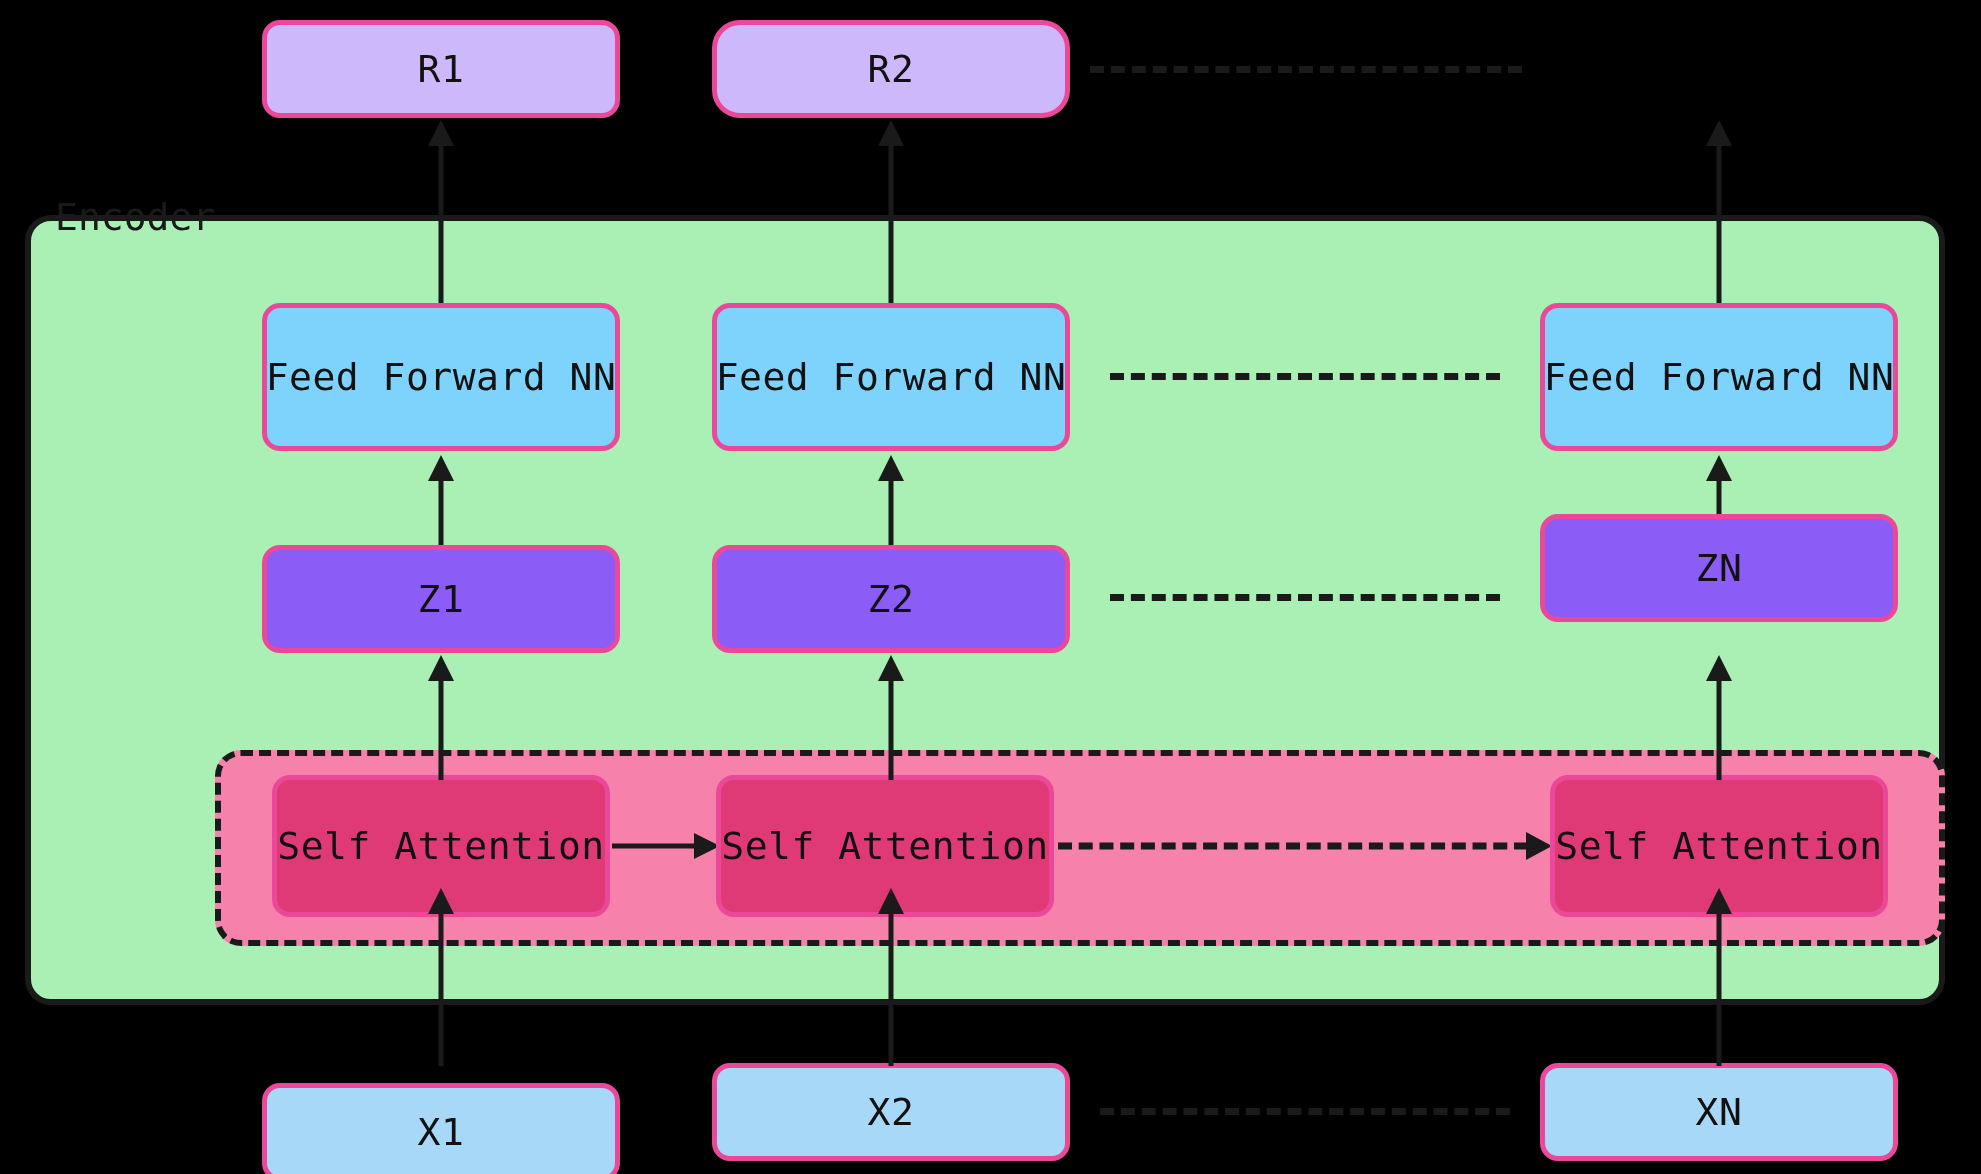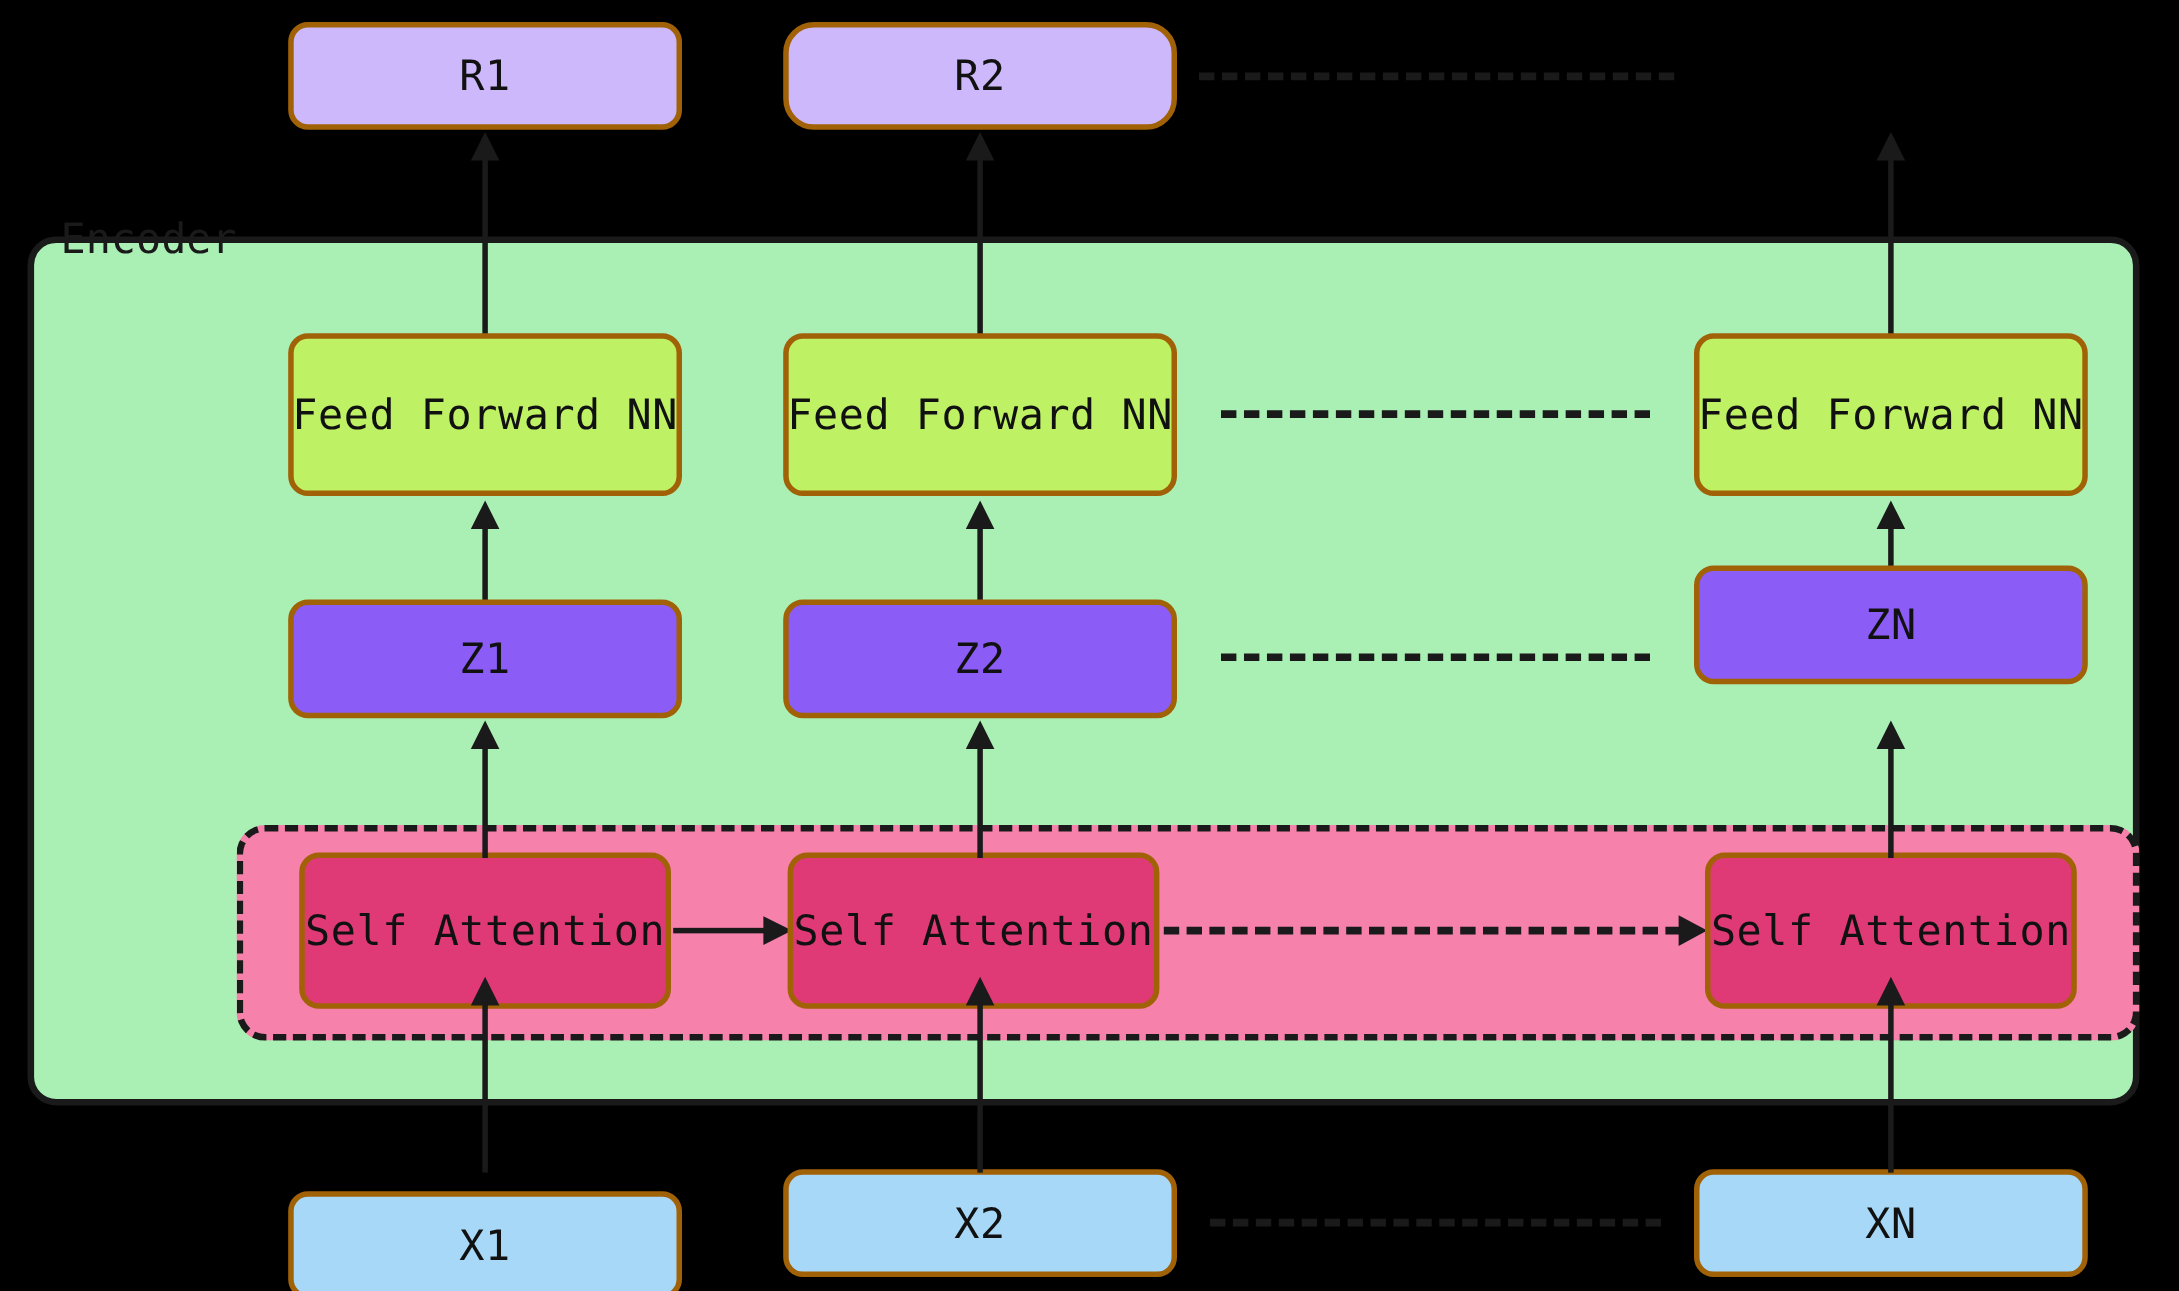--- a/index.html
+++ b/index.html
@@ -16,37 +16,37 @@
     width: 1981px;
     height: 1174px;
     background: #000000;
     overflow: hidden;
   }
 
   
   .node {
     position: absolute;
     box-sizing: border-box;
-    border: 5px solid #a16207;
+    border: 5px solid #ec4899;
     border-radius: 18px;
     display: flex;
     align-items: center;
     justify-content: center;
     text-align: center;
     color: #111111;
     font-family: "DejaVu Sans Mono", "Liberation Mono", monospace;
     font-size: 38px;
     letter-spacing: 0.5px;
     line-height: 1;
     white-space: nowrap;
     z-index: 6;
   }
 
   .r-node   { background: #cdb8fb; }
-  .ffn-node { background: #bef264; }
+  .ffn-node { background: #7dd3fc; }
   .z-node   { background: #8b5cf6; }
   .sa-node  { background: #e03a76; color:#111; }
   .x-node   { background: #a8d8f8; }
 
   
   .encoder-box {
     position: absolute;
     box-sizing: border-box;
     background: #aaf0b4;
     border: 6px solid #1a1a1a;

